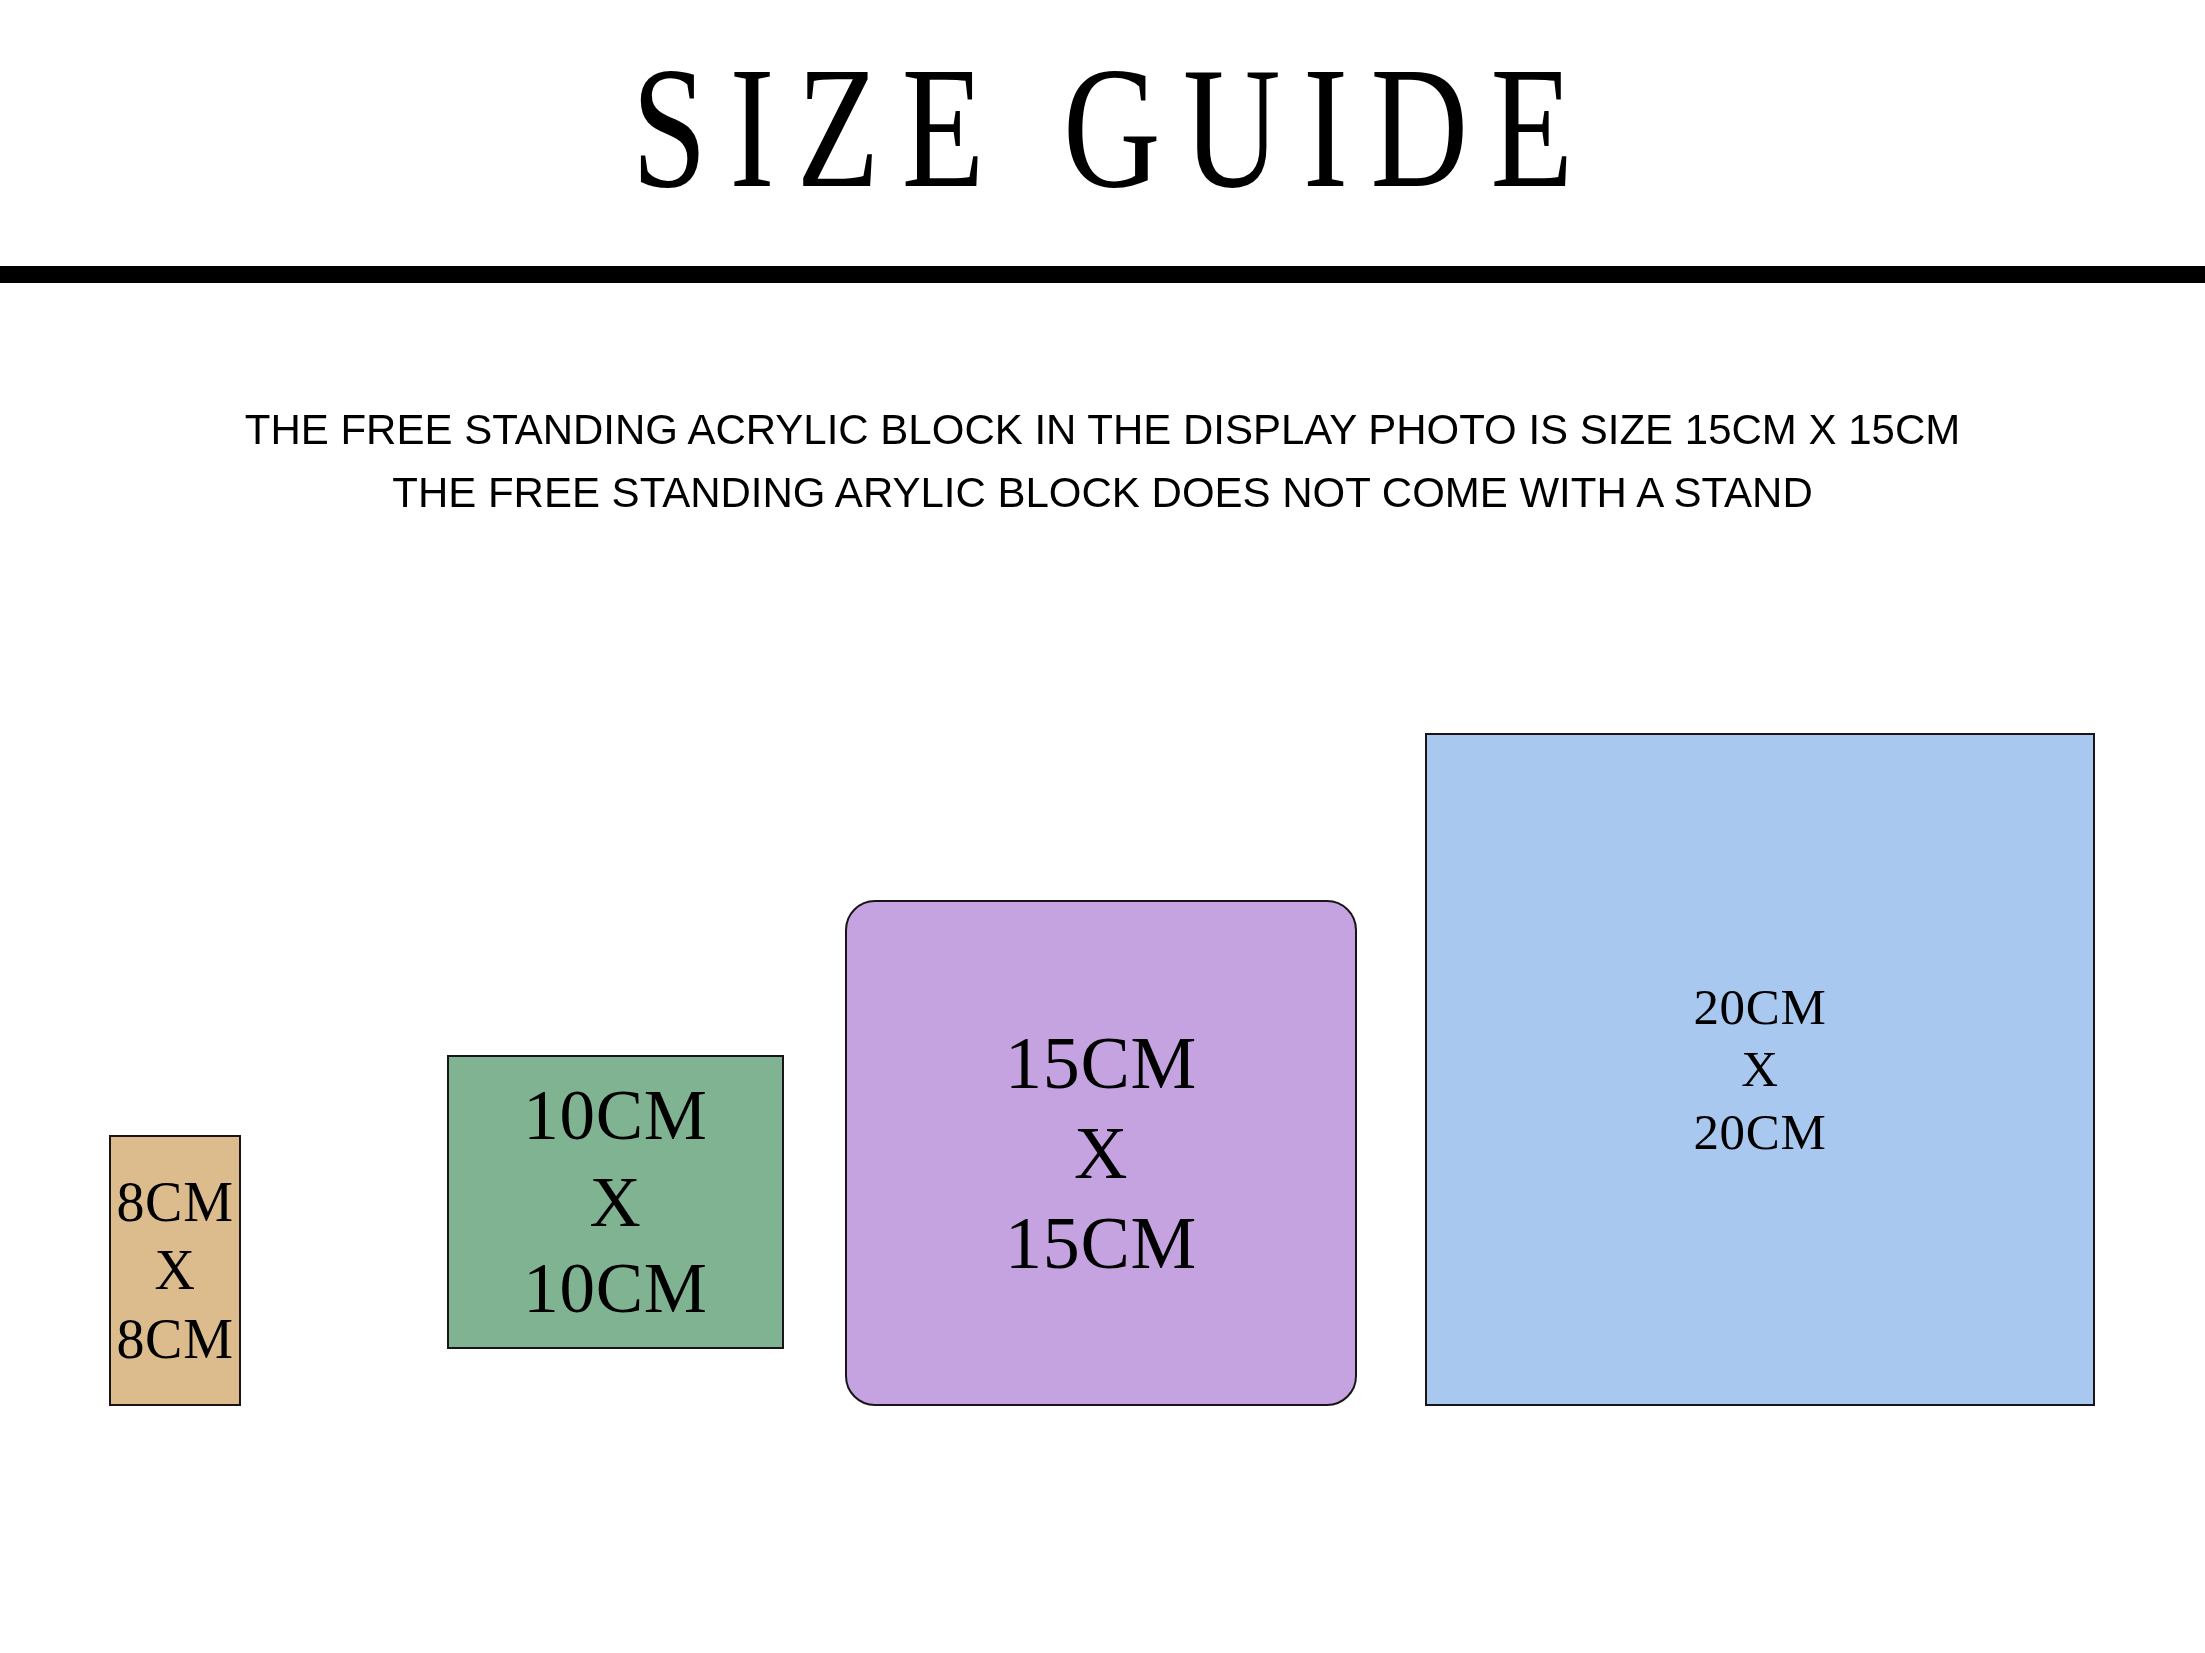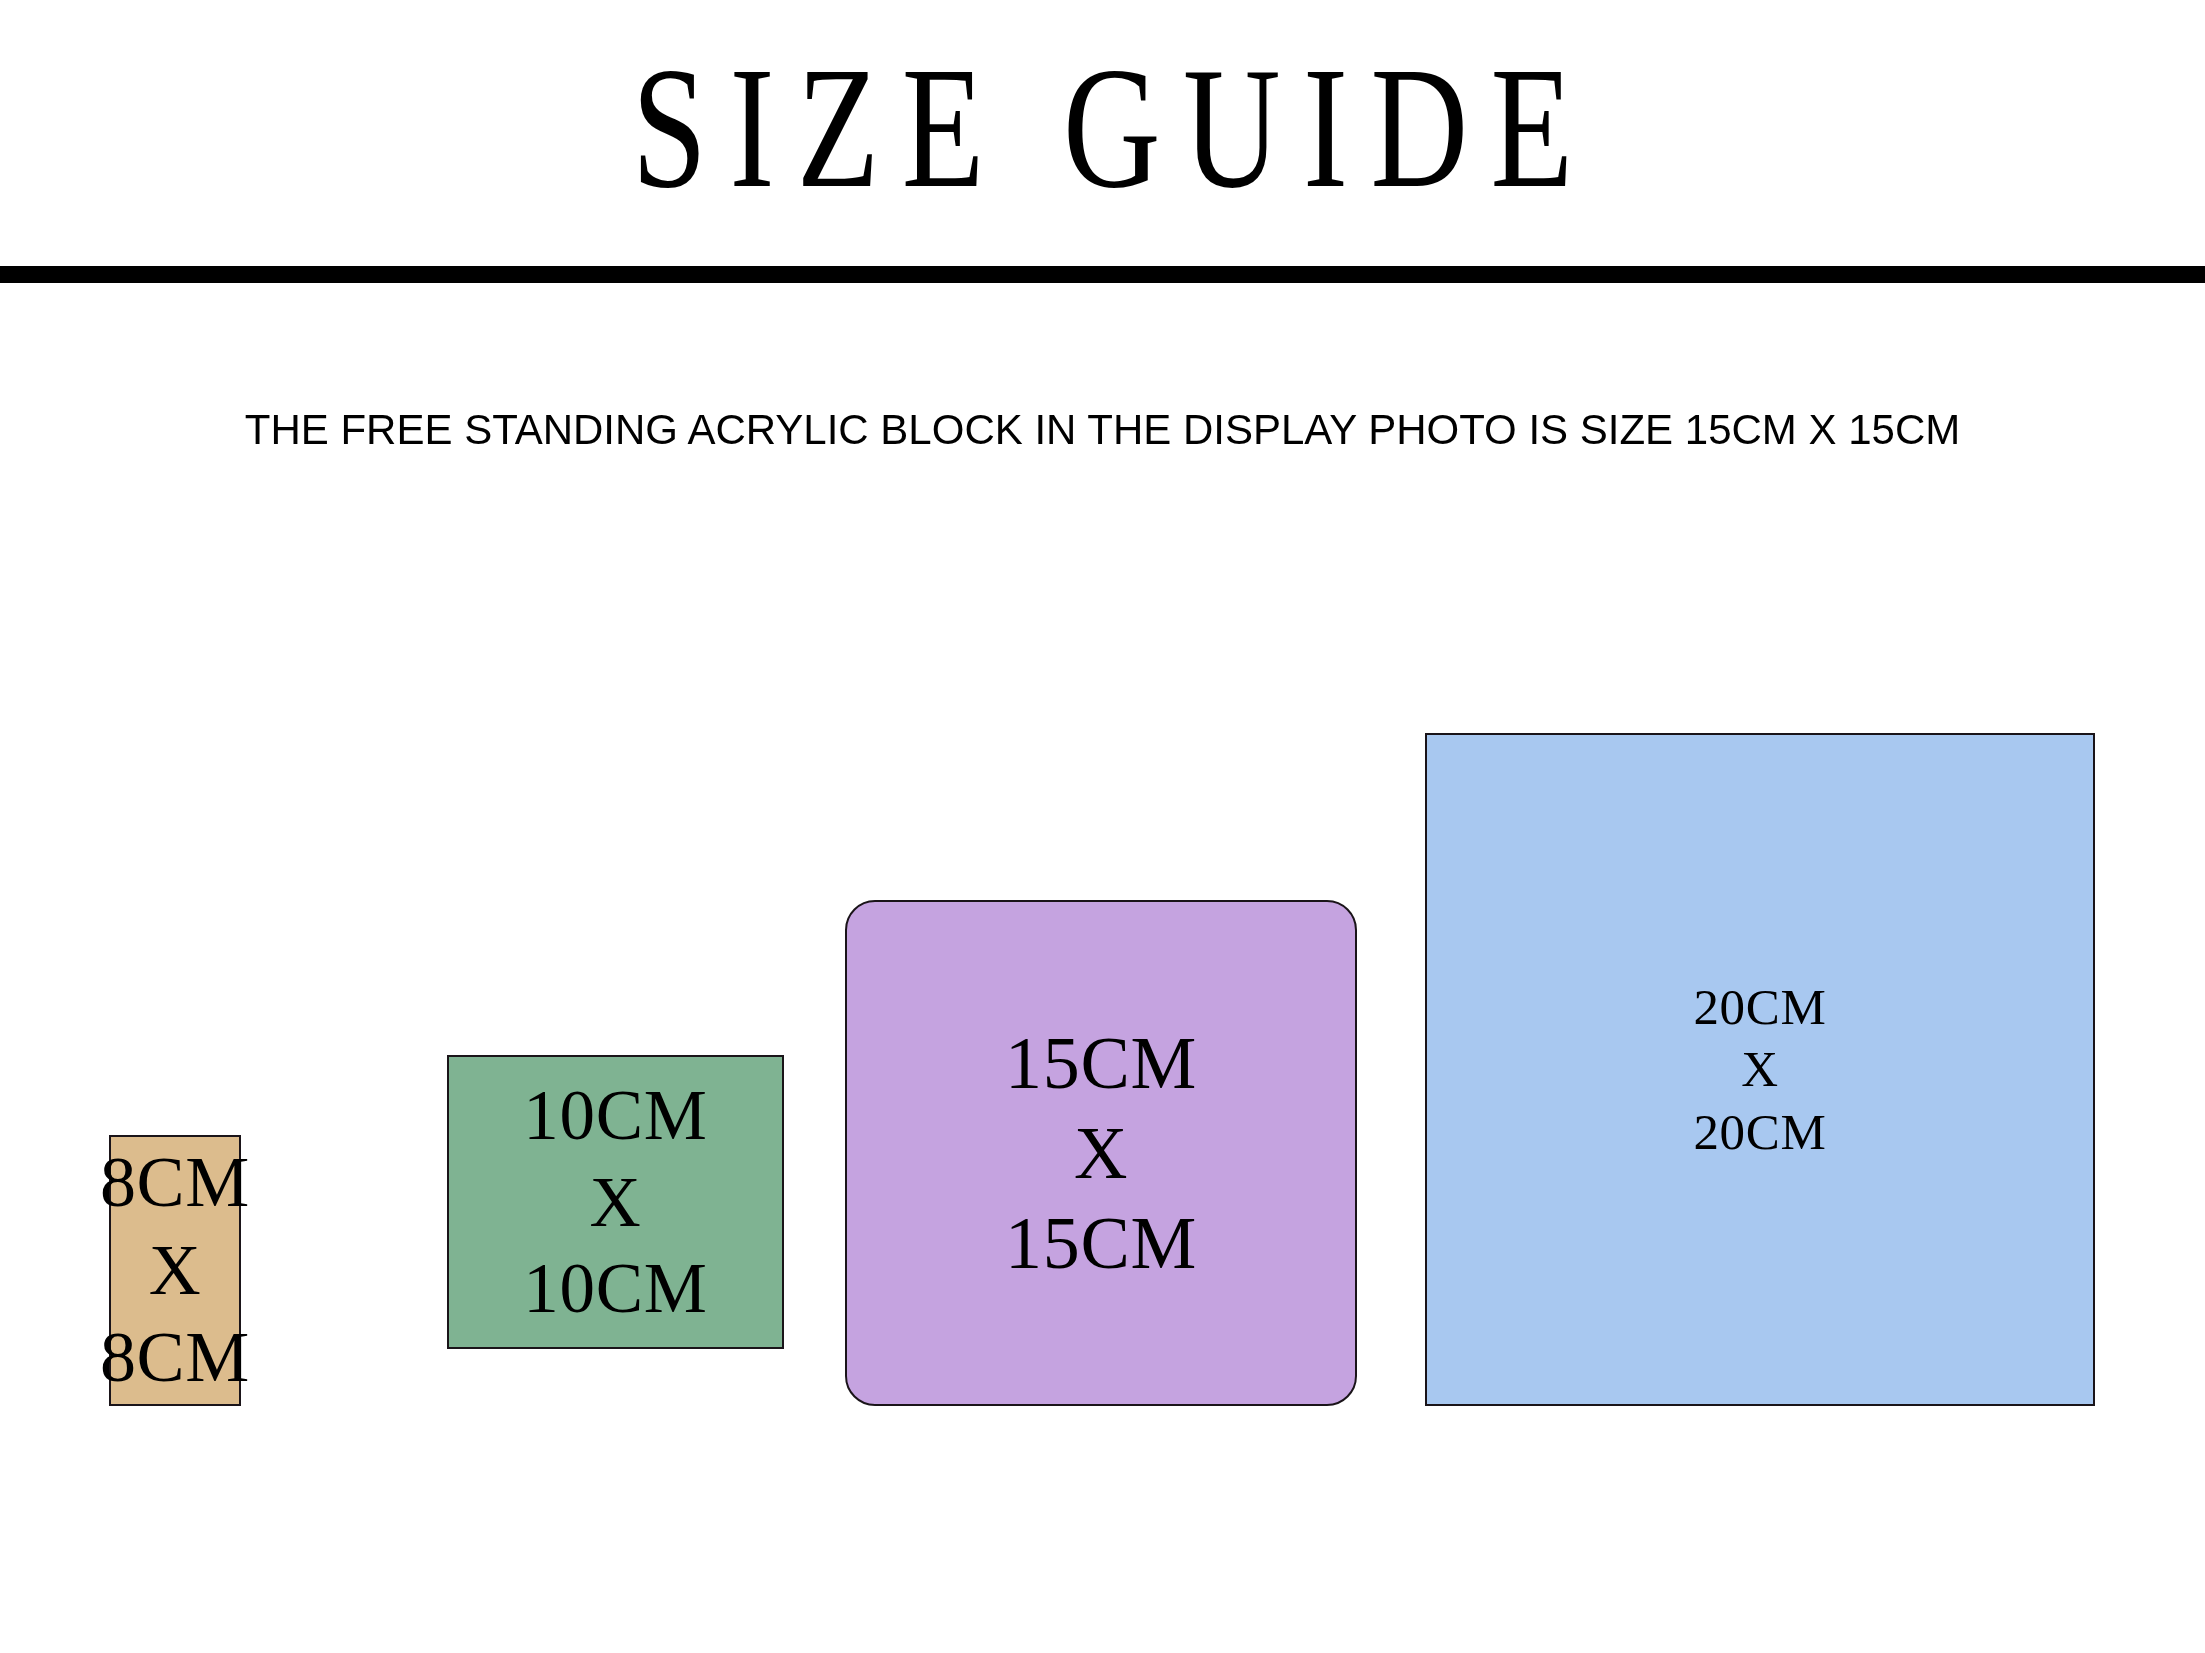--- a/index.html
+++ b/index.html
@@ -84,36 +84,37 @@
     line-height: 1.22;
     text-align: center;
   }
   .size-square .dim-line {
     display: block;
     white-space: nowrap;
     letter-spacing: 0.7px;
   }
 
   
-  #square-8   { left: 109px;  top: 1135px; width: 132px; height: 271px; font-size: 72px;  }
+  #square-8   { left: 109px;  top: 1135px; width: 132px; height: 271px; font-size: 56px;  }
   #square-10  { left: 447px;  top: 1055px; width: 337px; height: 294px; font-size: 71px;  }
   #square-15  { left: 845px; top: 900px; width: 512px; height: 506px; font-size: 74px; }
   #square-20  { left: 1425px; top: 733px;  width: 670px; height: 673px; font-size: 51px; }
 
   
 </style>
 </head>
 <body>
 
 <div id="page-title" data-bind="header.title">SIZE GUIDE</div>
 
 <div id="title-divider" style="background: rgb(0, 0, 0);"></div>
 
 <div id="info-block">
   <div class="info-line" data-bind="info.line1">THE FREE STANDING ACRYLIC BLOCK IN THE DISPLAY PHOTO IS SIZE 15CM X 15CM</div>
+  <div class="info-line" data-bind="info.line2">THE FREE STANDING ARYLIC BLOCK DOES NOT COME WITH A STAND</div>
 </div>
 
 <div id="size-squares">
 
   <div id="square-8" class="size-square" data-bind-attr="data-fill:squares.0.color" style="background: rgb(220, 188, 141); border-color: rgb(26, 20, 25);">
     <span class="dim-line" data-bind="squares.0.width_label">8CM</span>
     <span class="dim-line" data-bind="squares.0.separator">X</span>
     <span class="dim-line" data-bind="squares.0.height_label">8CM</span>
   </div>
 

